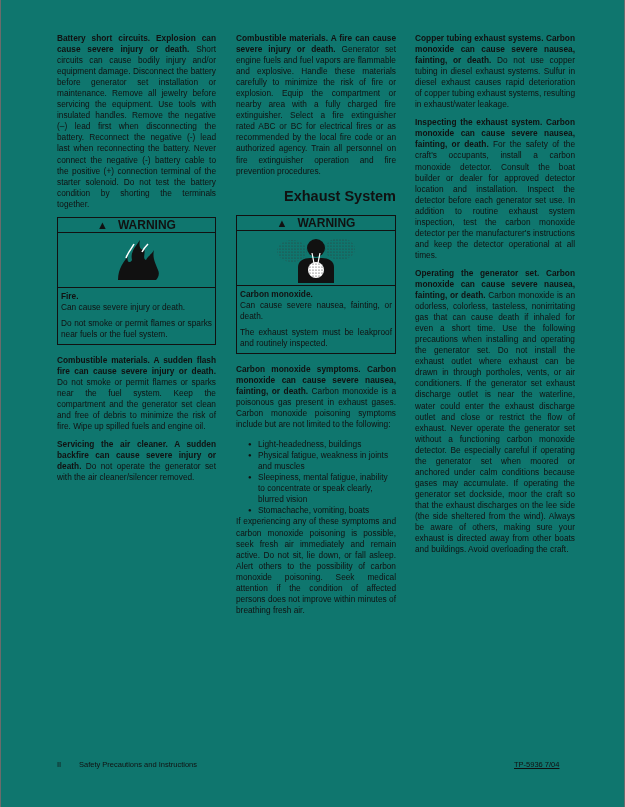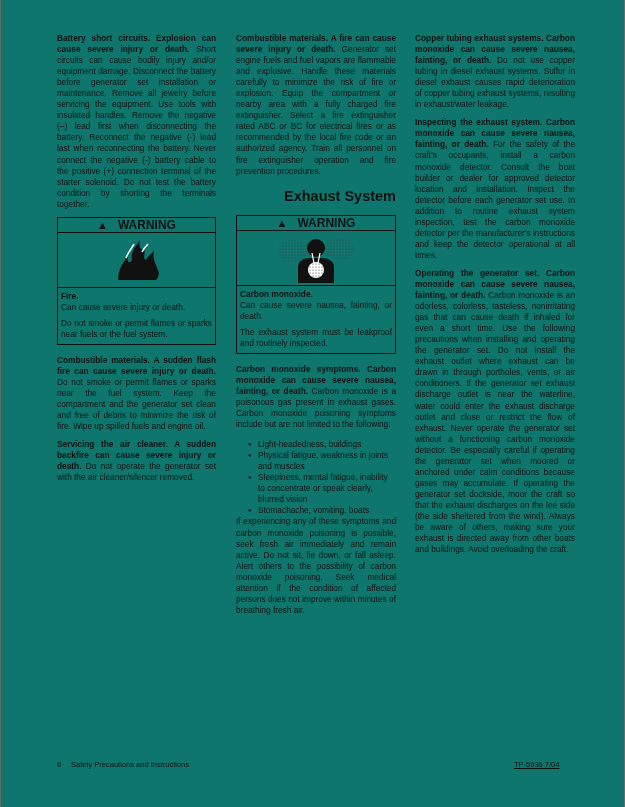--- a/index.html
+++ b/index.html
@@ -22,21 +22,21 @@
   .warn .head .tri { display:inline-block; margin-right:10px; font-size:11px; }
   .warn .pic { height:54px; border-bottom:1px solid #111; display:flex; align-items:center; justify-content:center; }
   .warn .body { padding:3px 3px 4px 3px; }
   .warn .body .t1 { font-weight:bold; }
   .warn .body .t2 { font-weight:normal; margin-bottom:5px; }
   ul { margin:0 0 0 12px; padding:0; list-style:none; text-align:left; }
   ul li { position:relative; padding-left:10px; }
   ul li::before { content:"\25CF"; position:absolute; left:0; top:0; font-size:6px; }
   .footer { position:absolute; top:760px; font-size:7.5px; color:#111; }
   .foot-left { left:56px; }
-  .foot-left .pg { display:inline-block; width:14px; }
+  .foot-left .pg { display:inline-block; width:22px; }
   .foot-right { left:513px;text-decoration:underline; }
 </style>
 </head>
 <body>
 
 <div class="page">
 
   <div class="col col1">
     <p><b>Battery short circuits. Explosion can cause severe injury or death.</b> <span>Short circuits can cause bodily injury and/or equipment damage. Disconnect the battery before generator set installation or maintenance. Remove all jewelry before servicing the equipment. Use tools with insulated handles. Remove the negative (–) lead first when disconnecting the battery. Reconnect the negative (-) lead last when reconnecting the battery. Never connect the negative (-) battery cable to the positive (+) connection terminal of the starter solenoid. Do not test the battery condition by shorting the terminals together.</span></p>
 

